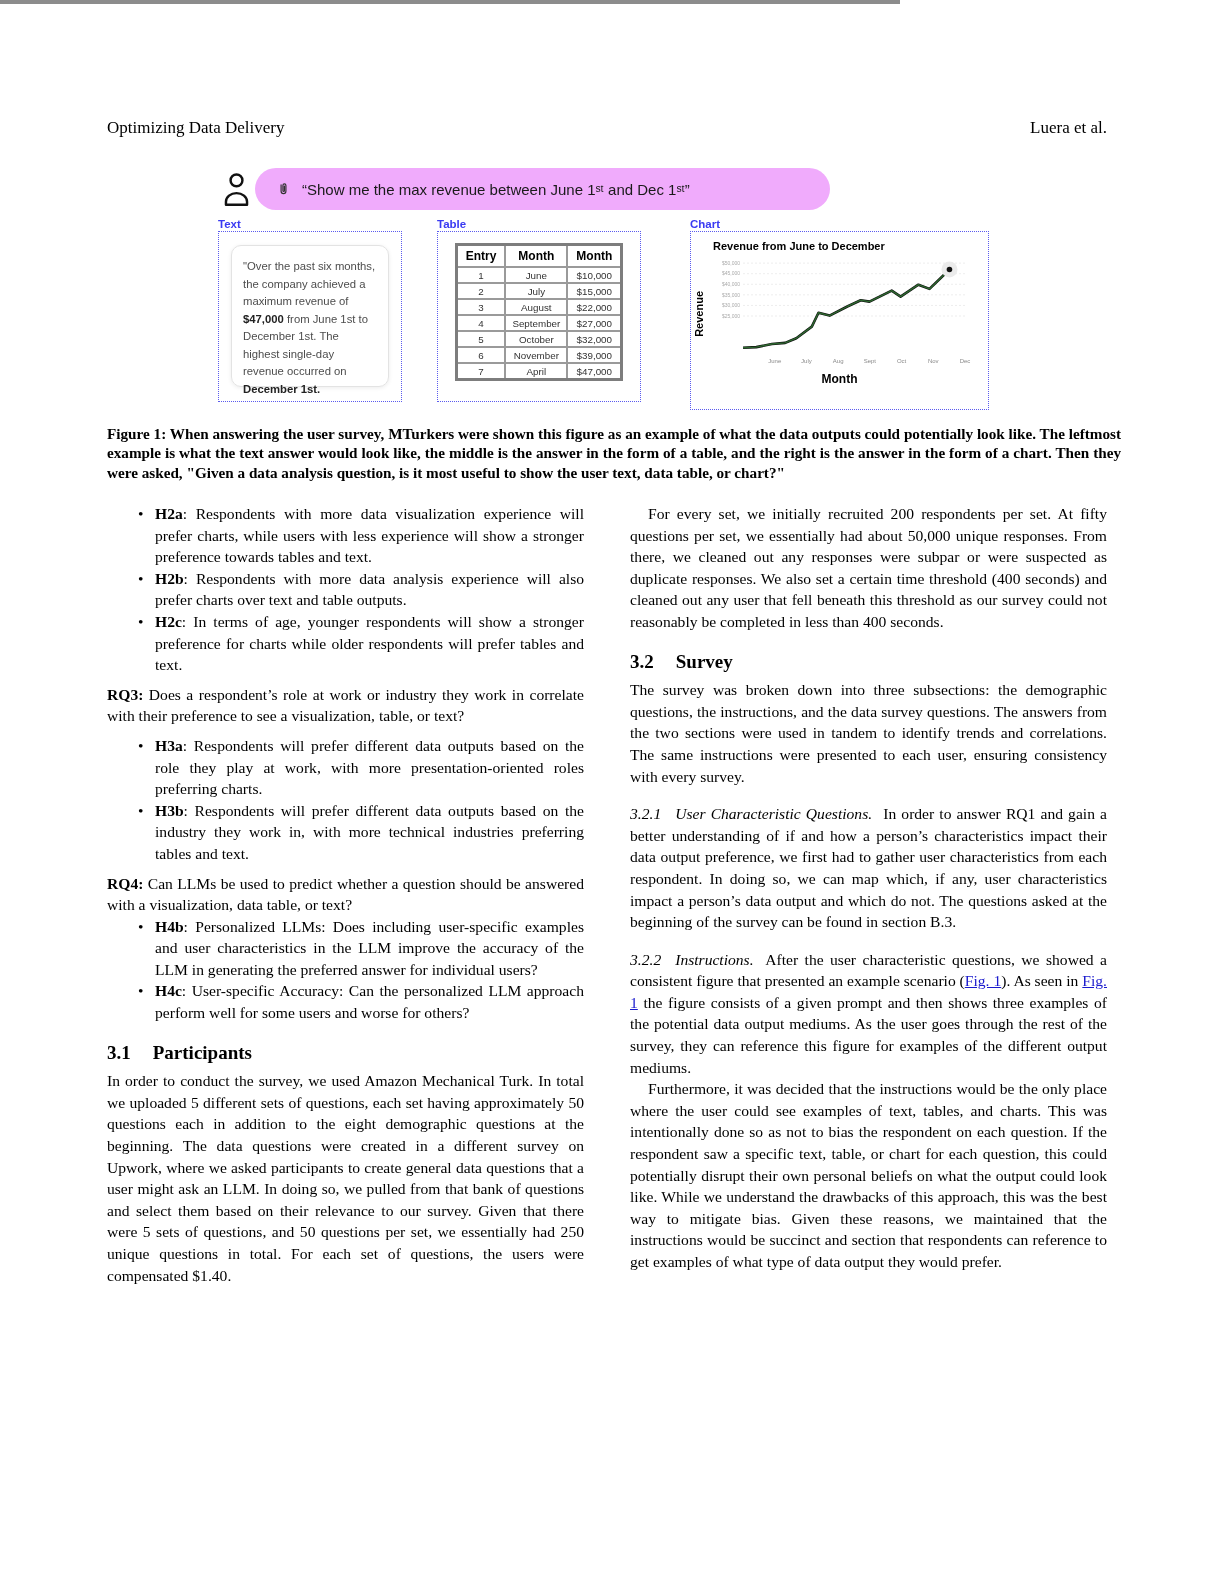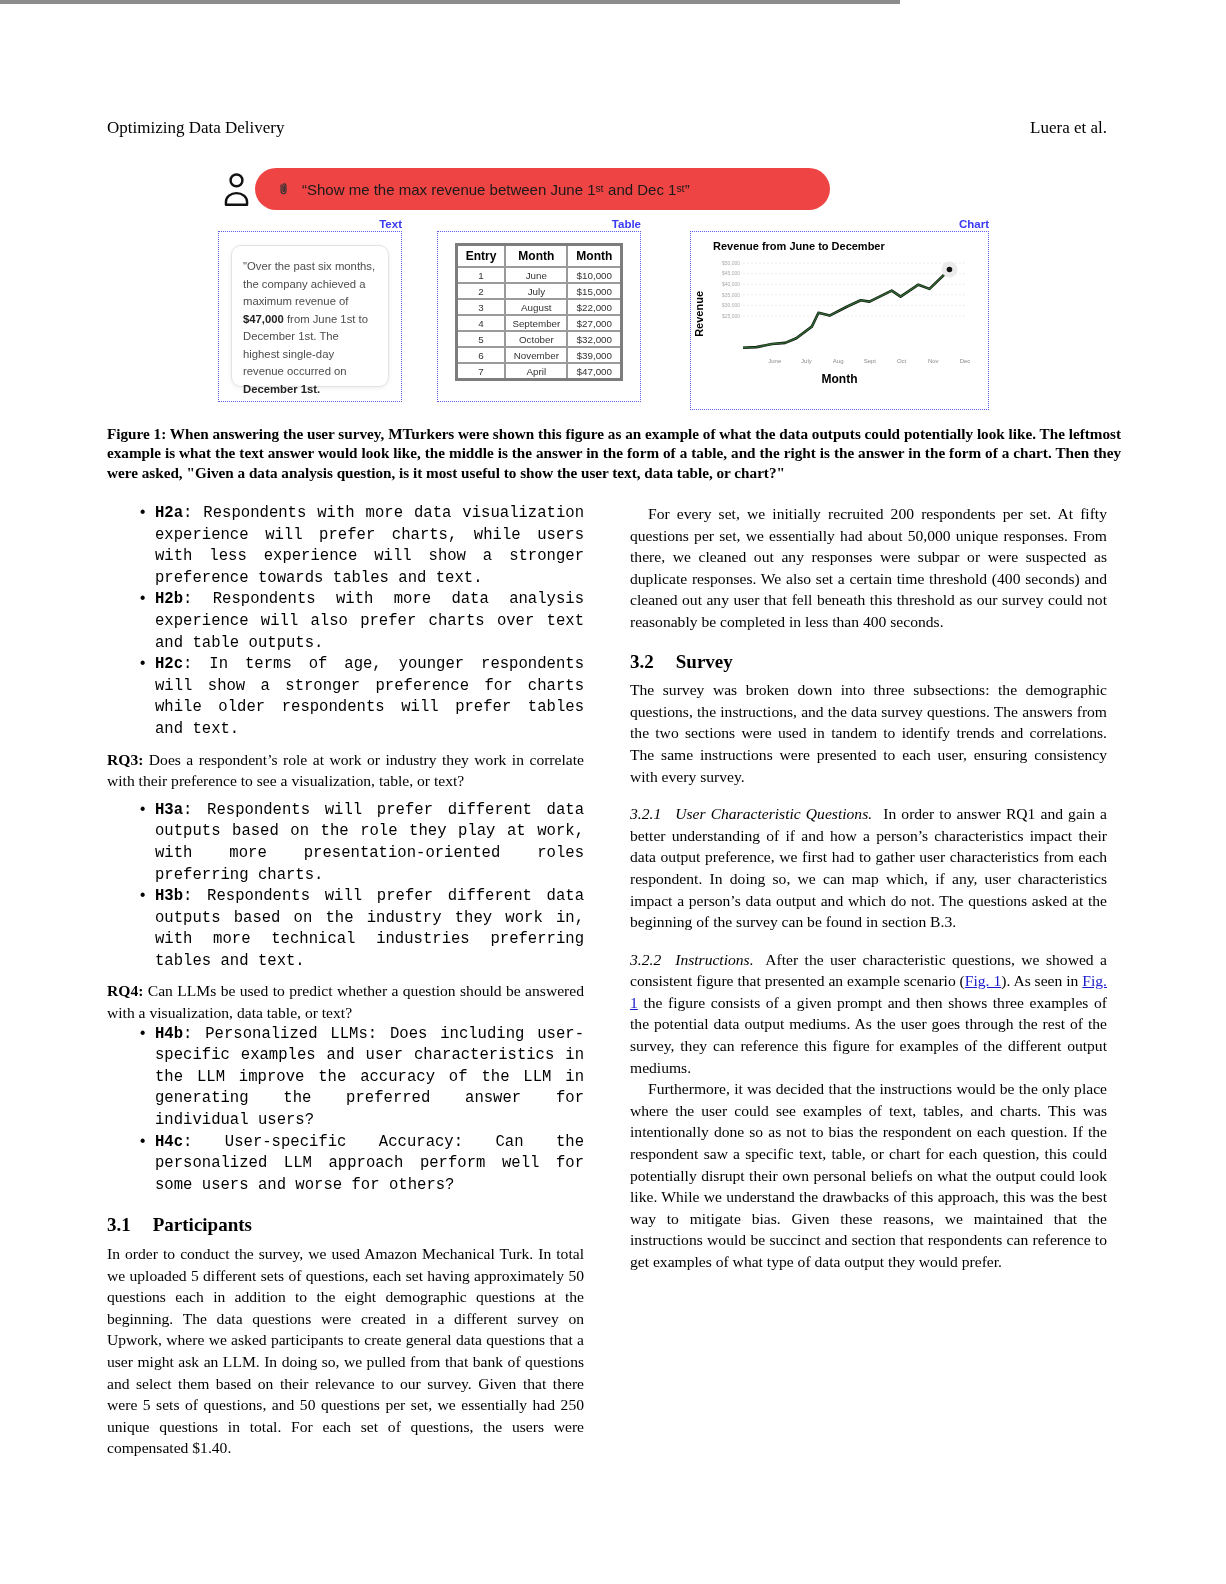--- a/index.html
+++ b/index.html
@@ -4,25 +4,25 @@
 <style>
   html,body{margin:0;padding:0;background:#fff;}
   .page{position:relative;width:1216px;height:1584px;background:#ffffff;overflow:hidden;
         font-family:"Liberation Serif", serif;color:#000;}
   .topbar{position:absolute;top:0;left:0;height:4px;width:74%;background:#8c8c8c;}
   .runhead{position:absolute;top:118px;left:107px;width:1000px;display:flex;justify-content:space-between;
            font-size:17px;}
   
   .fig{position:absolute;top:168px;left:0;width:1226px;height:250px;}
   .avatar{position:absolute;left:221px;top:3px;}
-  .bubble{position:absolute;left:255px;top:0;width:575px;height:42px;background:#ef4444;border-radius:21px;
+  .bubble{position:absolute;left:255px;top:0;width:575px;height:42px;background:#f0abfc;border-radius:21px;
           display:flex;align-items:center;gap:10px;padding:0 20px;box-sizing:border-box;
           font-family:"Liberation Sans", sans-serif;font-size:15px;color:#1a1a1a;font-weight:500;}
   .panel-label{font-family:"Liberation Sans", sans-serif;font-weight:bold;font-size:11.5px;color:#3a3af2;
-               margin-bottom:1px;text-align:right;}
+               margin-bottom:1px;}
   .panel{position:absolute;top:50px;}
   .panel-box{border:1.5px dotted #5b5bef;background:#fff;box-sizing:border-box;}
   .p-text{left:218px;width:184px;}
   .p-table{left:437px;width:204px;}
   .p-chart{left:690px;width:299px;}
   .p-text .panel-box{height:171px;}
   .p-table .panel-box{height:171px;}
   .p-chart .panel-box{height:179px;}
   .text-card{margin:13px 12px;border:1px solid #e3e3e3;border-radius:10px;box-shadow:0 1px 4px rgba(0,0,0,.08);
              padding:12px 11px;font-family:"Liberation Sans", sans-serif;font-size:11.3px;line-height:1.55;
@@ -36,21 +36,21 @@
   .chart-flex{display:flex;align-items:center;}
   .chart-ylab{writing-mode:vertical-rl;transform:rotate(180deg);font-family:"Liberation Sans", sans-serif;
               font-weight:bold;font-size:11px;margin-left:2px;}
   .chart-xlab{text-align:center;font-family:"Liberation Sans", sans-serif;font-weight:bold;font-size:12px;margin-top:-2px;}
   
   .caption{position:absolute;top:424px;left:107px;width:1014px;font-weight:bold;font-size:15.2px;
            line-height:19.4px;text-align:justify;}
   
   .cols{position:absolute;top:503px;left:107px;width:1000px;display:flex;gap:46px;}
   .col{width:477px;font-size:15.6px;line-height:21.6px;text-align:justify;}
-  .bullet{padding-left:48px;position:relative;font-family:Liberation Mono, monospace;}
+  .bullet{padding-left:48px;position:relative;}
   .bullet::before{content:"•";position:absolute;left:31px;top:0;}
   .para{margin:8px 0 0 0;}
   .para-indent{text-indent:18px;margin:0;}
   .sechead{font-size:19px;font-weight:bold;margin:18px 0 7px 0;text-align:left;}
   .sechead .num{margin-right:22px;}
   .subsec{margin-top:16px;}
   .subsec .subnum{font-style:italic;margin-right:14px;}
   .subsec .subtitle{font-style:italic;margin-right:6px;}
   a.figlink{color:#1a1acd;text-decoration:underline;cursor:pointer;}
 </style>

